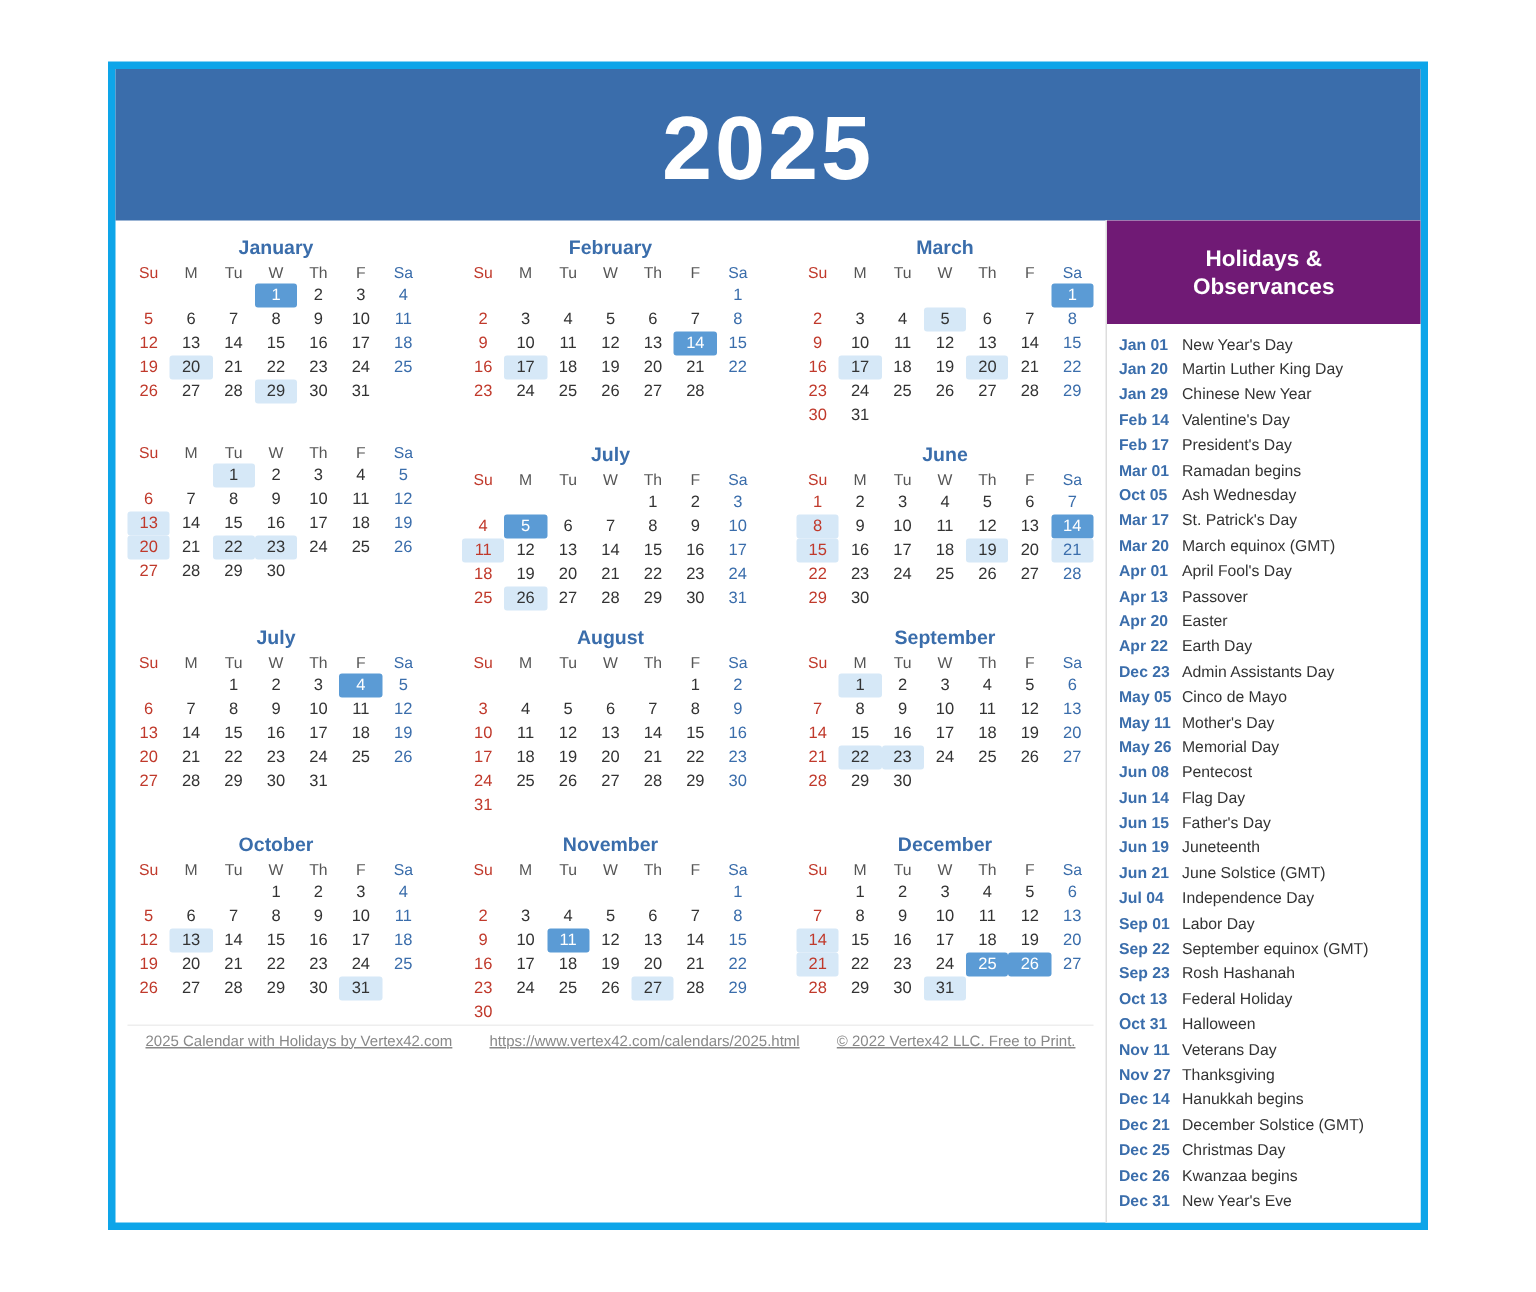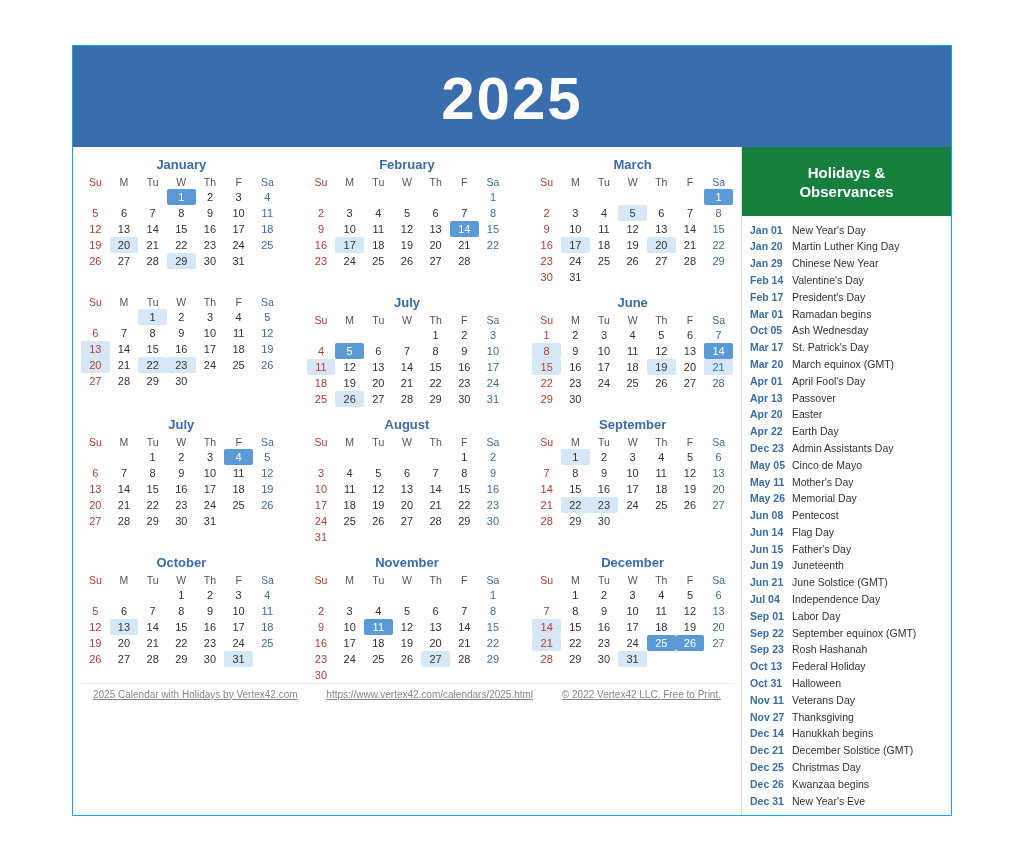--- a/index.html
+++ b/index.html
@@ -7,21 +7,21 @@
       font-family: Arial, sans-serif;
       background: #fff;
       display: flex;
       justify-content: center;
       align-items: center;
       min-height: 100vh;
       padding: 10px;
     }
     .page {
       width: 880px;
-      border: 1px solid #0ea5e9;
+      border: 5px solid #0ea5e9;
       background: #fff;
       padding: 0;
     }
     .header {
       background: #3a6dab;
       color: #fff;
       text-align: center;
       font-size: 60px;
       font-weight: bold;
       padding: 18px 0 14px;
@@ -82,21 +82,21 @@
     .cal-table th.sun-h { color: #c0392b; }
     .cal-table th.sat-h { color: #3a6dab; }
 
     .sidebar {
       width: 210px;
       background: #fff;
       border-left: 1px solid #ddd;
       padding: 0;
     }
     .sidebar-header {
-      background: #15803d;
+      background: #701a75;
       color: #fff;
       text-align: center;
       font-size: 15px;
       font-weight: bold;
       padding: 16px 10px 14px;
       line-height: 1.3;
     }
     .sidebar-list {
       padding: 6px 8px 6px 8px;
     }

